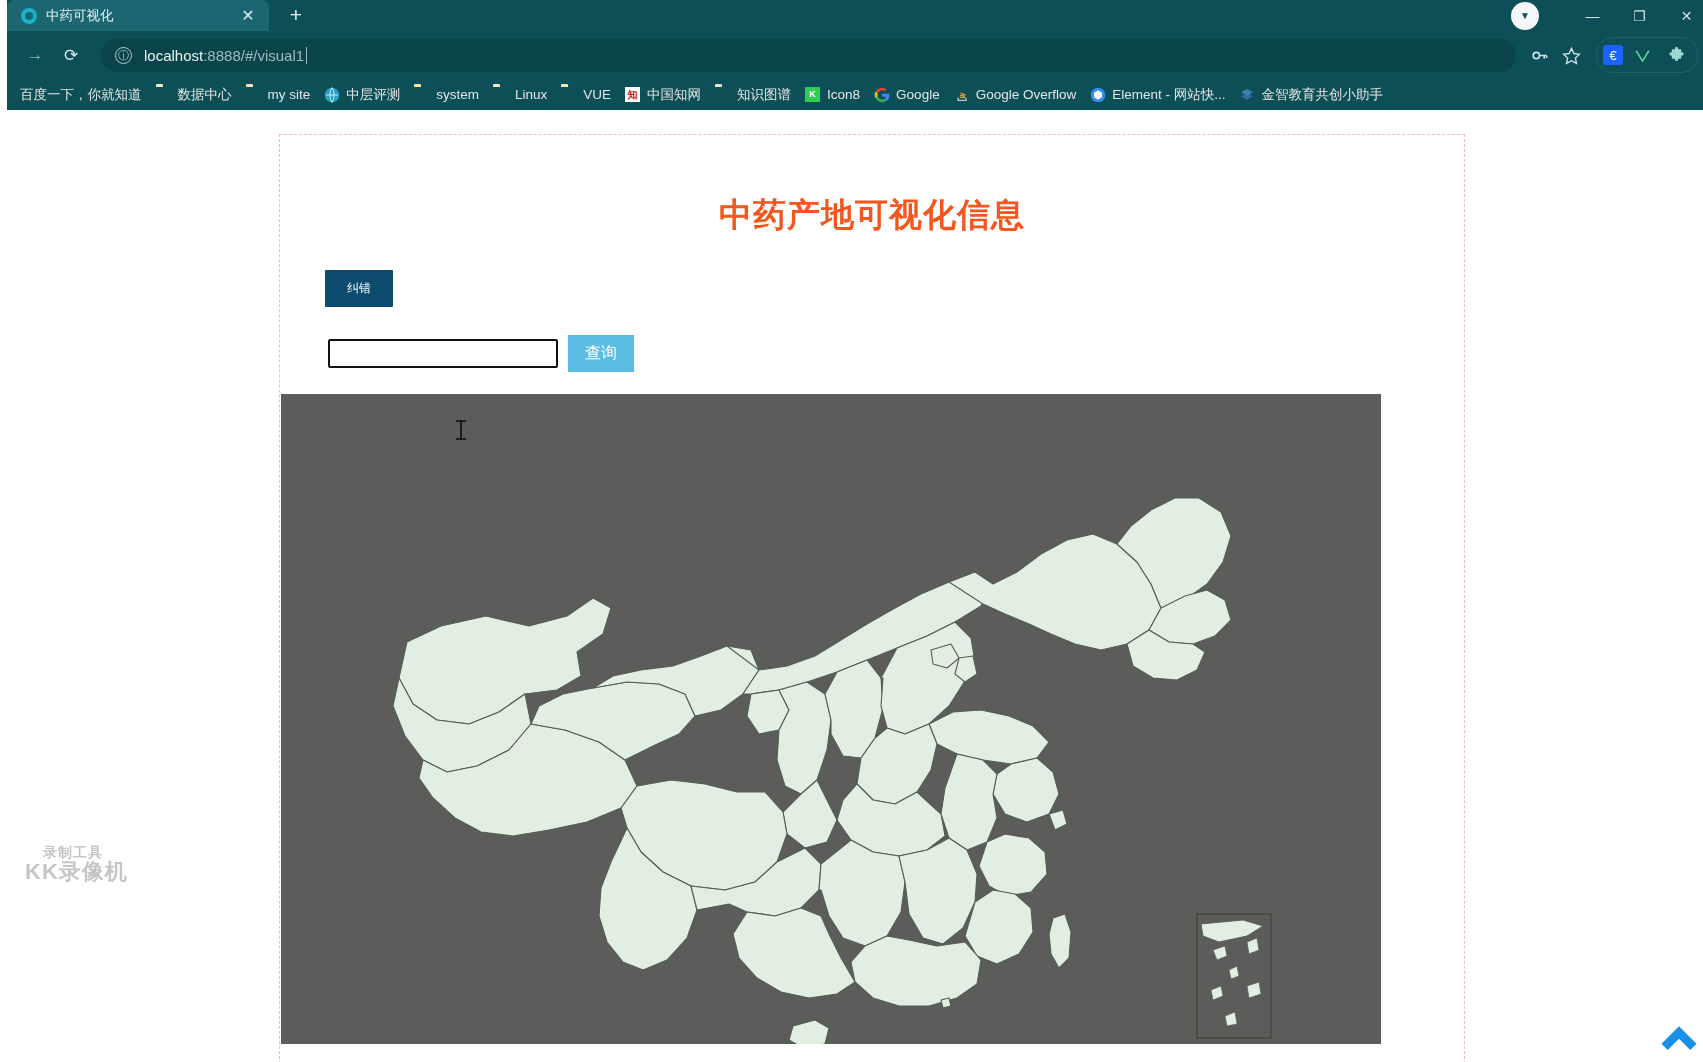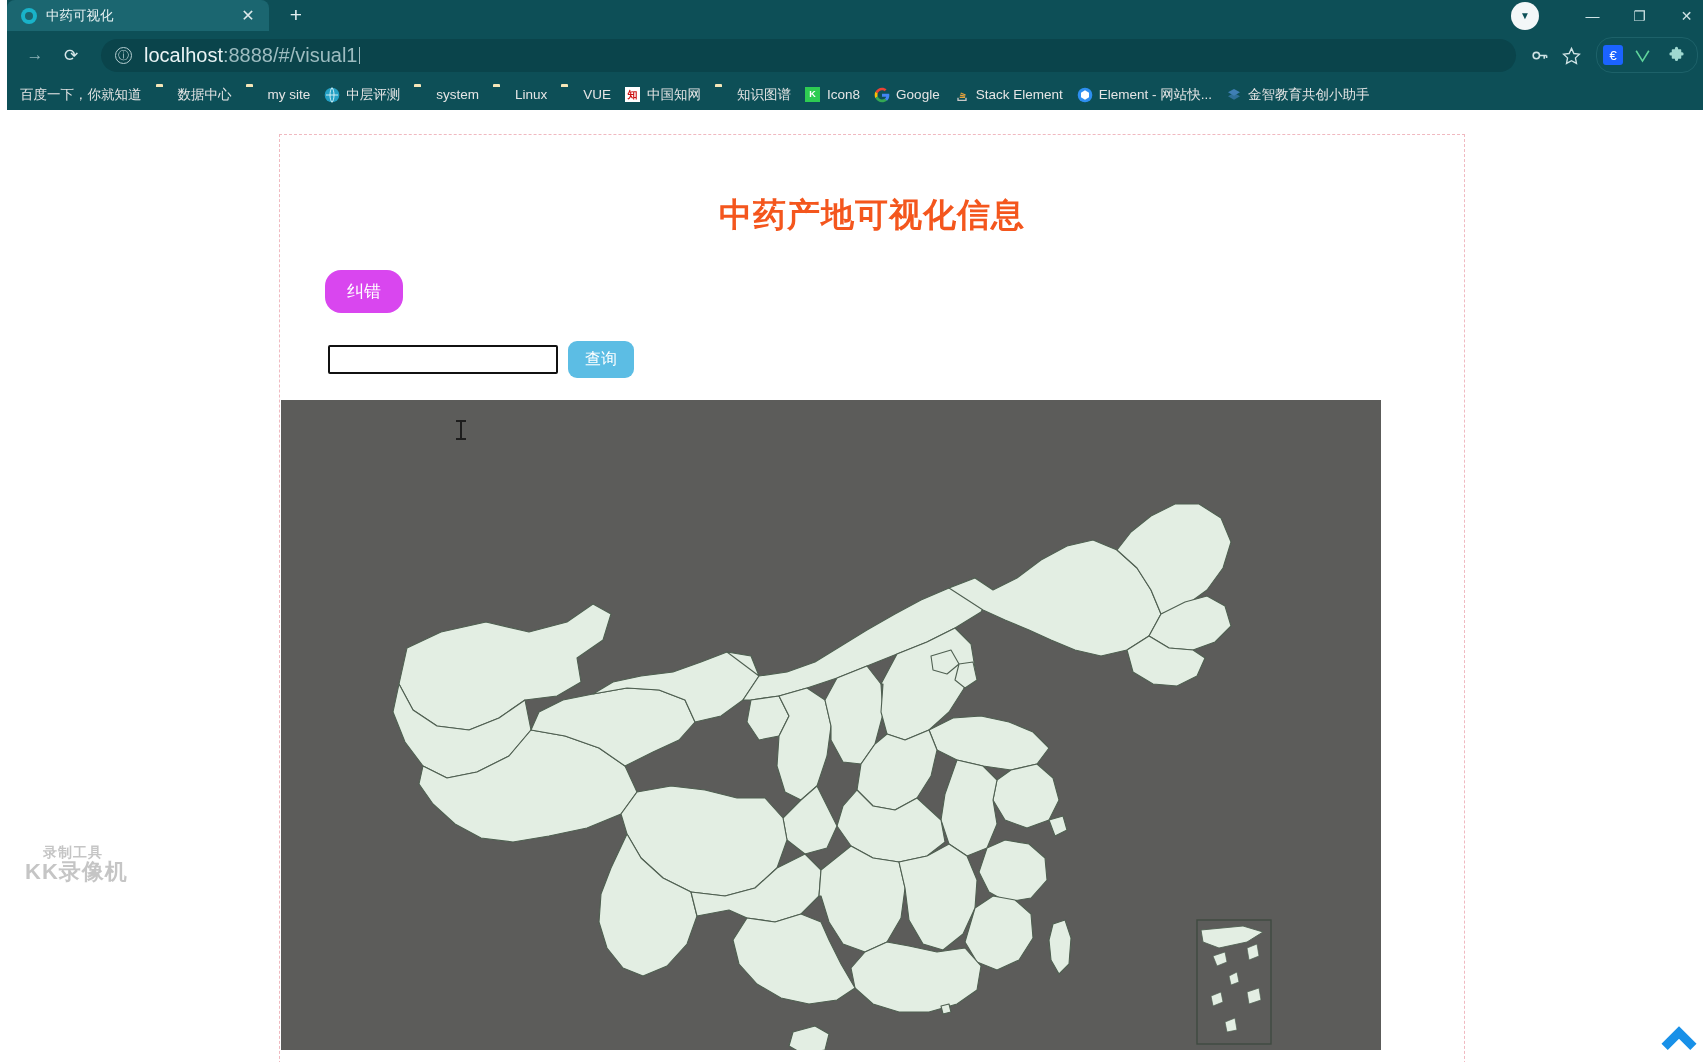--- a/index.html
+++ b/index.html
@@ -86,21 +86,21 @@
     display: flex; align-items: center;
     padding: 0 14px; margin: 0 8px 0 10px;
     min-width: 0;
   }
   .omni-info {
     width: 17px; height: 17px; border-radius: 50%;
     border: 1.4px solid #b6cfd2; color: #b6cfd2;
     font-size: 11px; line-height: 14px; text-align: center;
     margin-right: 12px; flex: 0 0 auto; font-family: "Liberation Serif", serif;
   }
-  .omni-url { color: #eaf4f5; font-size: 20px; white-space: nowrap; }
+  .omni-url { color: #eaf4f5; font-size: 15px; white-space: nowrap; }
   .omni-url .dim { color: #9dbcc0; }
   .omni-caret {
     width: 1px; height: 17px; background: #9dbcc0; margin-left: 2px;
   }
   .nav-right { display: flex; align-items: center; gap: 2px; }
   .icon-btn {
     width: 30px; height: 30px; display: flex; align-items: center;
     justify-content: center; cursor: pointer;
   }
   .ext-group {
@@ -157,45 +157,45 @@
     text-align: center;
     color: #f4561d;
     font-size: 33px;
     font-weight: bold;
     margin-top: 58px;
     letter-spacing: 1px;
   }
   .btn-row { margin: 32px 0 0 45px; }
   .btn-correct {
     display: inline-block;
-    background: #d946ef;
+    background: #0c4a6e;
     color: #ffffff;
-    font-size: 17px;
+    font-size: 12px;
     padding: 10px 22px;
-    border: none; border-radius: 16px;
+    border: none; border-radius: 1px;
     cursor: pointer;
   }
   .search-row {
     margin: 28px 0 0 48px;
     display: flex; align-items: center;
   }
   .search-input {
     width: 230px; height: 29px;
     border: 2px solid #111; border-radius: 2px;
     background: #fff; outline: none;
     font-size: 14px; padding: 0 6px;
     font-family: "Liberation Sans", sans-serif;
   }
   .btn-query {
     margin-left: 10px;
     background: #5cbde4;
     color: #ffffff;
     font-size: 16px;
     padding: 8px 17px;
-    border: none; border-radius: 9px;
+    border: none; border-radius: 0;
     cursor: pointer;
   }
   .text-cursor {
     position: absolute;
     left: 453px; top: 310px;
     width: 2px; height: 20px;
     background: #1d1d1d;
     pointer-events: none;
   }
   .text-cursor::before, .text-cursor::after {
@@ -375,21 +375,21 @@
 
     <div class="bm">
       <span class="bm-icon">
         <svg width="16" height="16" viewBox="0 0 24 24" fill="none" stroke="#c8c8c8" stroke-width="2">
           <path d="M18 16v4H6v-4"></path>
             <path d="M8.5 15.5h8" stroke="#e8a33d"></path>
             <path d="M9 12.3l7.8 1.4" stroke="#e8a33d"></path>
             <path d="M10 9l7.3 3" stroke="#e8a33d"></path>
         </svg>
       </span>
-      <span class="bm-label">Stack Element</span>
+      <span class="bm-label">Google Overflow</span>
     </div>
 
     <div class="bm">
       <span class="bm-icon">
         <svg width="16" height="16" viewBox="0 0 24 24">
             <circle cx="12" cy="12" r="11" fill="#2e8ff0"></circle>
             <path d="M12 5l6 3.5v7L12 19l-6-3.5v-7z" fill="#fff"></path>
           </svg>
       </span>
       <span class="bm-label">Element - 网站快...</span>

